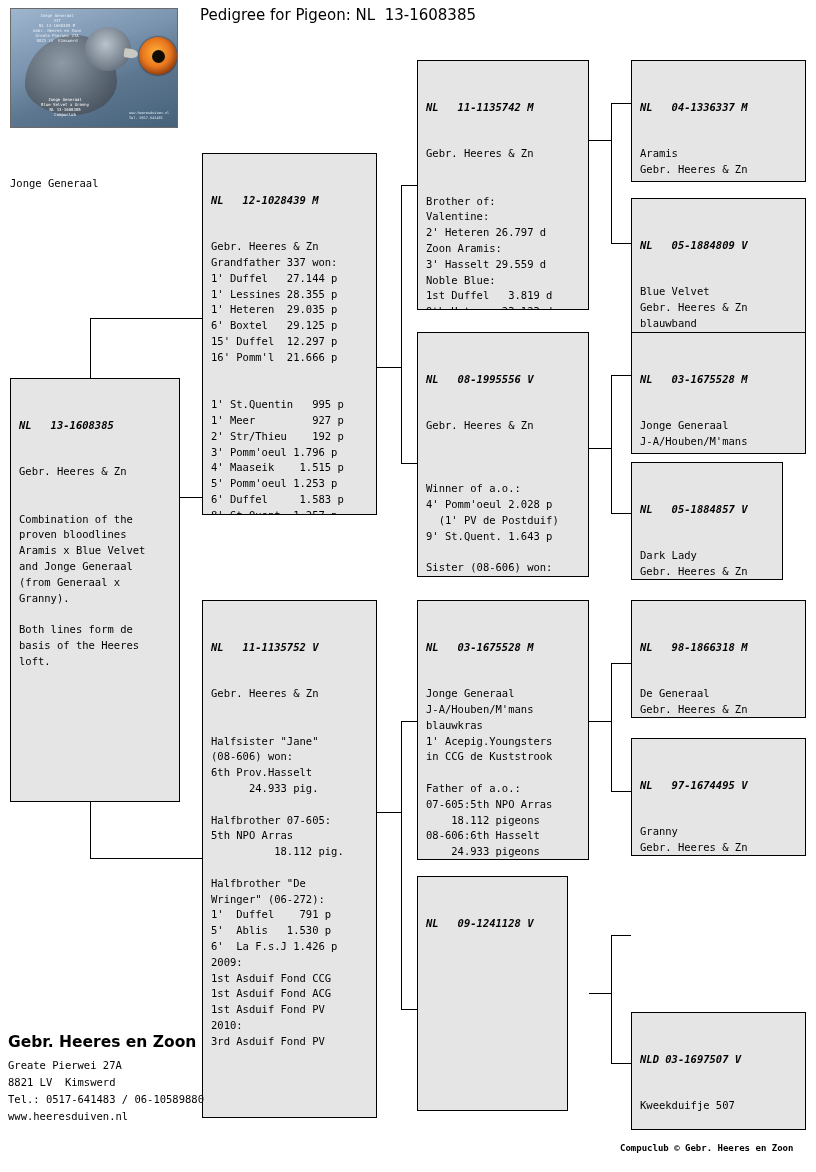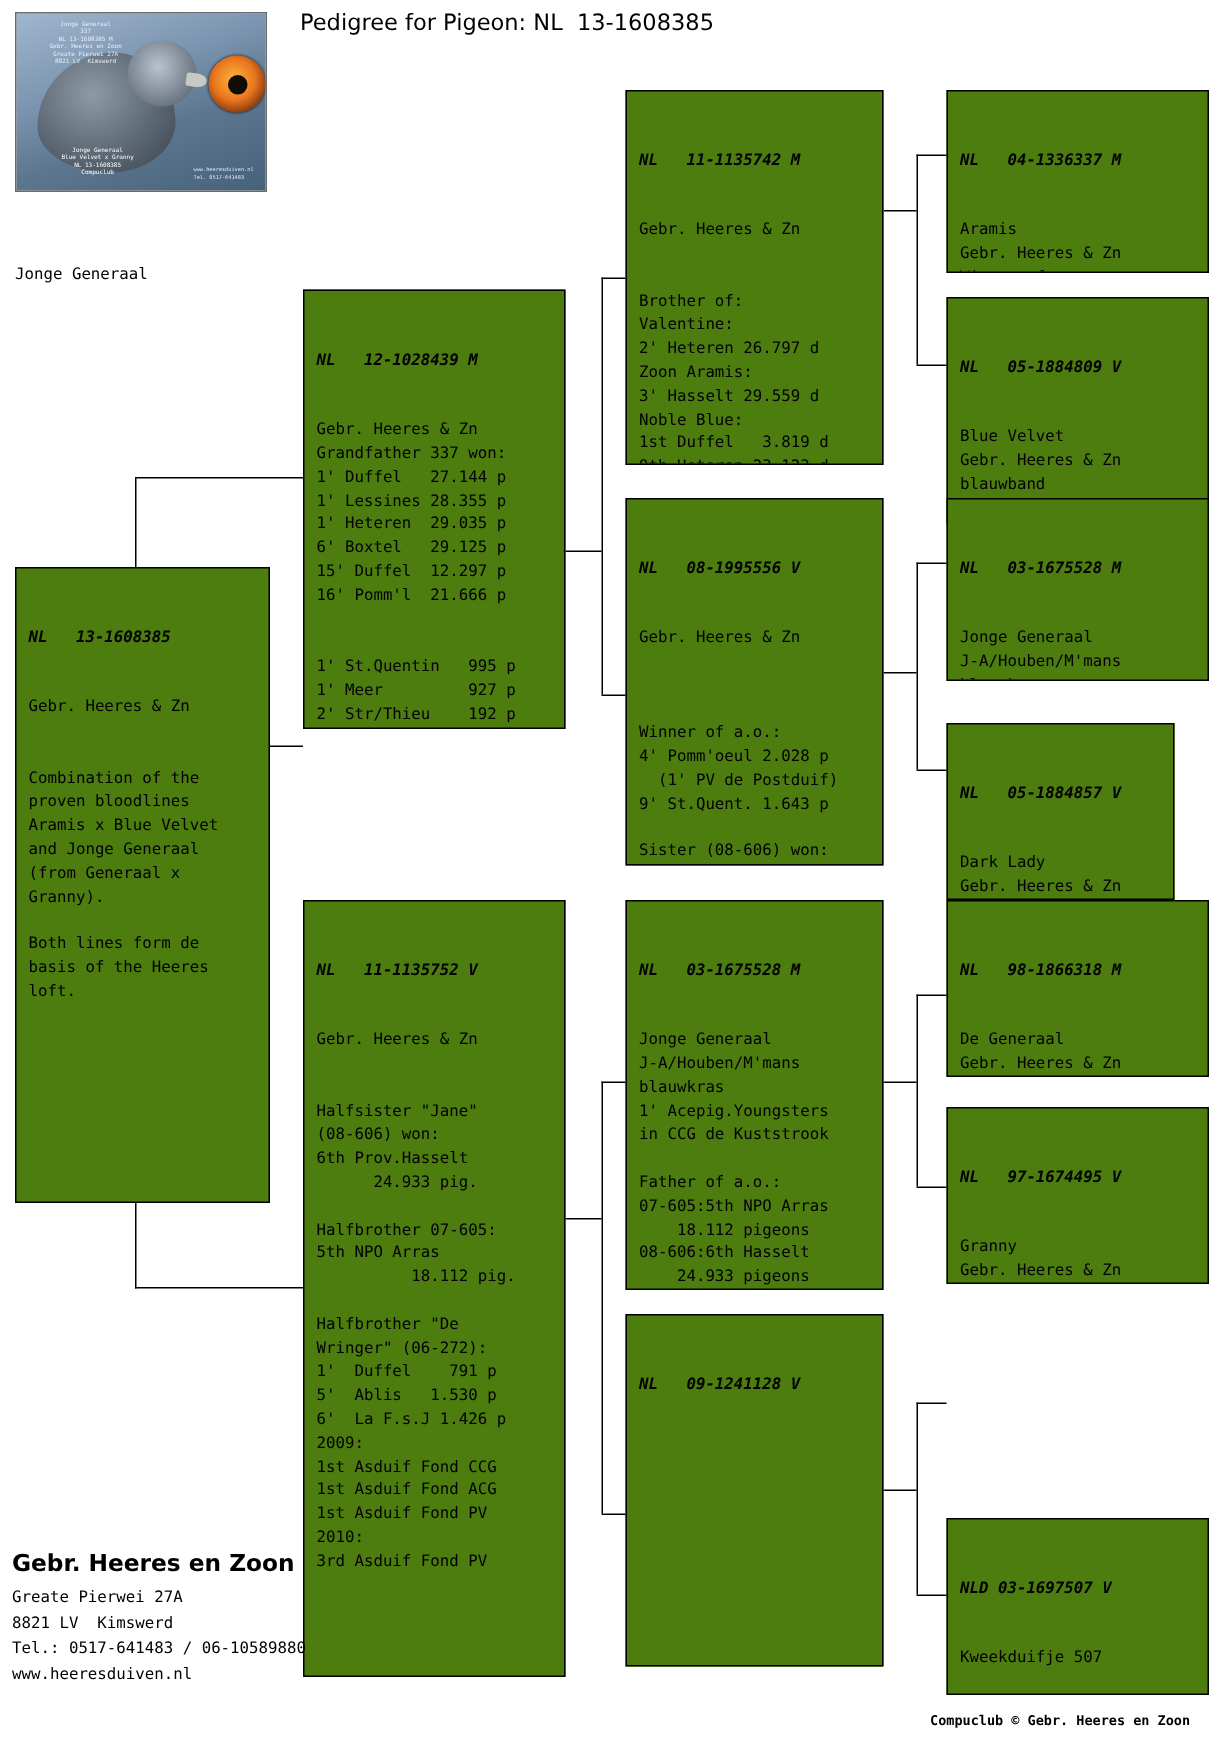--- a/index.html
+++ b/index.html
@@ -103,21 +103,21 @@
     position: absolute;
     left: 141px; top: 41px;
     width: 13px; height: 13px;
     border-radius: 50%;
     background: #120c06;
   }
 
   
   .card {
     border: 1px solid #000000;
-    background: #4d7c0f;
+    background: #e5e5e5;
     box-sizing: border-box;
     padding: 6px 8px 6px 8px;
     font-size: 10.5px;
     line-height: 15.8px;
     white-space: pre;
     overflow: hidden;
   }
   .card .ring {
     font-style: italic;
     font-weight: bold;
@@ -241,21 +241,21 @@
 Aramis x Blue Velvet
 and Jonge Generaal
 (from Generaal x
 Granny).
 
 Both lines form de
 basis of the Heeres
 loft.</span>
   </div>
 
-  <div class="abs card" style="left:202px; top:153px; width:175px; height:293px;margin-top:40px;">
+  <div class="abs card" style="left:202px; top:153px; width:175px; height:362px;">
     <span class="ring">NL   12-1028439 M</span>
     <span class="body">Gebr. Heeres &amp; Zn
 Grandfather 337 won:
 1' Duffel   27.144 p
 1' Lessines 28.355 p
 1' Heteren  29.035 p
 6' Boxtel   29.125 p
 15' Duffel  12.297 p
 16' Pomm'l  21.666 p
 
@@ -343,21 +343,21 @@
 
 Father of a.o.:
 07-605:5th NPO Arras
     18.112 pigeons
 08-606:6th Hasselt
     24.933 pigeons
 06-272:1' Duffel ACG
   1' Acepigeon Fond</span>
   </div>
 
-  <div class="abs card" style="left:417px; top:876px; width:172px; height:235px;">
+  <div class="abs card" style="left:417px; top:876px; width:151px; height:235px;">
     <span class="ring">NL   09-1241128 V</span>
   </div>
 
   <div class="abs card" style="left:631px; top:60px; width:175px; height:122px;">
     <span class="ring">NL   04-1336337 M</span>
     <span class="body">Aramis
 Gebr. Heeres &amp; Zn
 Winner of:
 1' Duffel   27.144 p
 1' Lessines 28.355 p</span>
@@ -374,21 +374,21 @@
 
   <div class="abs card" style="left:631px; top:332px; width:175px; height:122px;">
     <span class="ring">NL   03-1675528 M</span>
     <span class="body">Jonge Generaal
 J-A/Houben/M'mans
 blauwkras
 1' Acepig.Youngsters
 in CCG de Kuststrook</span>
   </div>
 
-  <div class="abs card" style="left:631px; top:482px; width:152px; height:118px;">
+  <div class="abs card" style="left:631px; top:462px; width:152px; height:118px;">
     <span class="ring">NL   05-1884857 V</span>
     <span class="body">Dark Lady
 Gebr. Heeres &amp; Zn
 blauwkras
 100% sister of:
 336:1' NPO St.Ghisl.</span>
   </div>
 
   <div class="abs card" style="left:631px; top:600px; width:175px; height:118px;">
     <span class="ring">NL   98-1866318 M</span>

